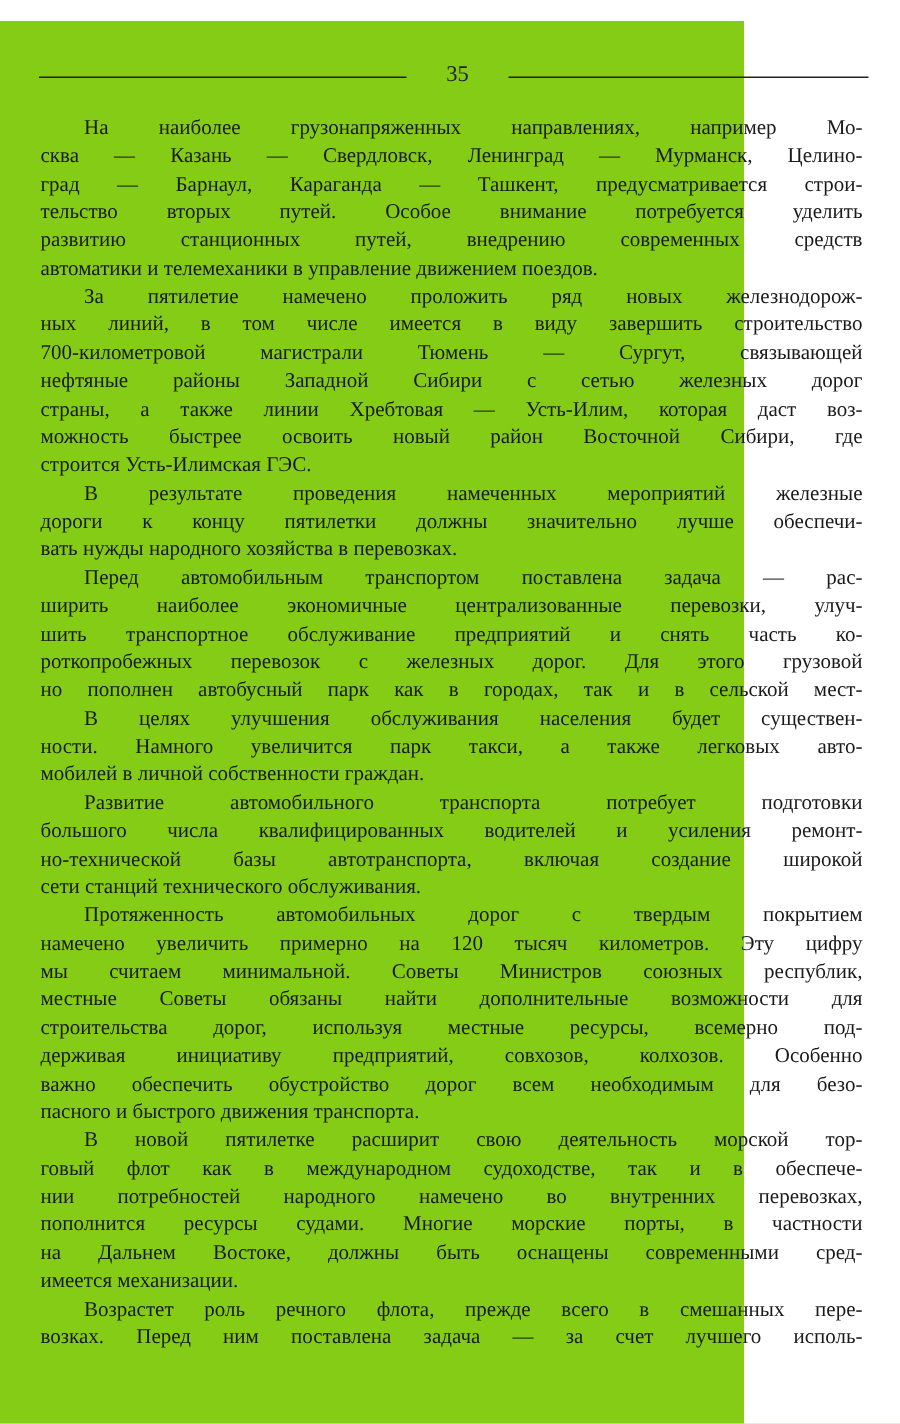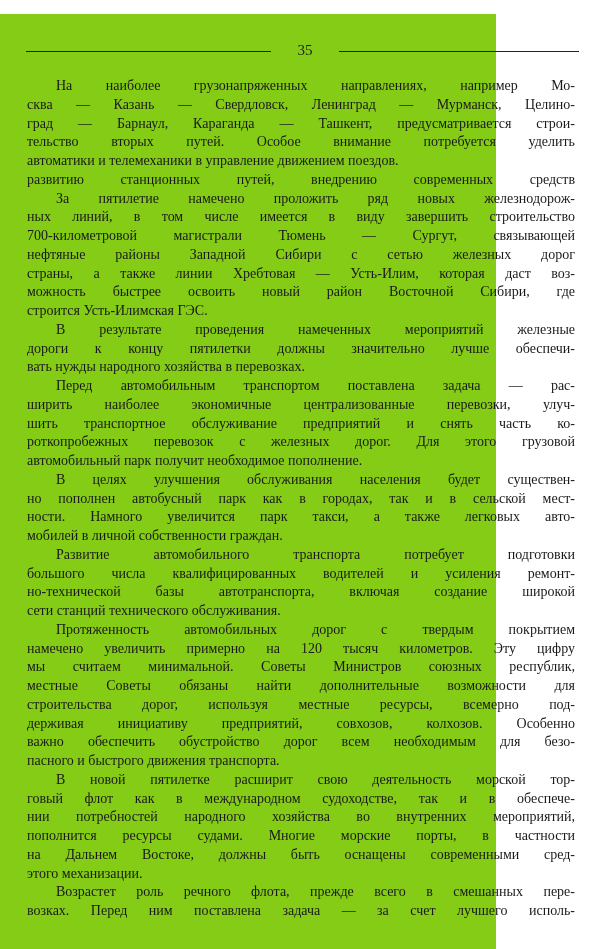--- a/index.html
+++ b/index.html
@@ -24,47 +24,46 @@
     <div class="rule left"></div>
     <div class="page-num">35</div>
     <div class="rule right"></div>
   </div>
   <div class="body-text" id="body-text">
       <div class="para">
         <span class="line first">На наиболее грузонапряженных направлениях, например Мо-</span>
         <span class="line">сква — Казань — Свердловск, Ленинград — Мурманск, Целино-</span>
         <span class="line">град — Барнаул, Караганда — Ташкент, предусматривается строи-</span>
         <span class="line">тельство вторых путей. Особое внимание потребуется уделить</span>
+        <span class="line">развитию станционных путей, внедрению современных средств</span>
         <span class="line last">автоматики и телемеханики в управление движением поездов.</span>
-        <span class="line">развитию станционных путей, внедрению современных средств</span>
       </div>
       <div class="para">
         <span class="line first">За пятилетие намечено проложить ряд новых железнодорож-</span>
         <span class="line">ных линий, в том числе имеется в виду завершить строительство</span>
         <span class="line">700-километровой магистрали Тюмень — Сургут, связывающей</span>
         <span class="line">нефтяные районы Западной Сибири с сетью железных дорог</span>
         <span class="line">страны, а также линии Хребтовая — Усть-Илим, которая даст воз-</span>
         <span class="line">можность быстрее освоить новый район Восточной Сибири, где</span>
         <span class="line last">строится Усть-Илимская ГЭС.</span>
       </div>
       <div class="para">
         <span class="line first">В результате проведения намеченных мероприятий железные</span>
         <span class="line">дороги к концу пятилетки должны значительно лучше обеспечи-</span>
         <span class="line last">вать нужды народного хозяйства в перевозках.</span>
       </div>
       <div class="para">
         <span class="line first">Перед автомобильным транспортом поставлена задача — рас-</span>
         <span class="line">ширить наиболее экономичные централизованные перевозки, улуч-</span>
         <span class="line">шить транспортное обслуживание предприятий и снять часть ко-</span>
         <span class="line">роткопробежных перевозок с железных дорог. Для этого грузовой</span>
-        <span class="line last">автомобильный парк получит необходимое пополнение.</span>
       </div>
       <div class="para">
+        <span class="line">но пополнен автобусный парк как в городах, так и в сельской мест-</span>
         <span class="line first">В целях улучшения обслуживания населения будет существен-</span>
-        <span class="line">но пополнен автобусный парк как в городах, так и в сельской мест-</span>
         <span class="line">ности. Намного увеличится парк такси, а также легковых авто-</span>
         <span class="line last">мобилей в личной собственности граждан.</span>
       </div>
       <div class="para">
         <span class="line first">Развитие автомобильного транспорта потребует подготовки</span>
         <span class="line">большого числа квалифицированных водителей и усиления ремонт-</span>
         <span class="line">но-технической базы автотранспорта, включая создание широкой</span>
         <span class="line last">сети станций технического обслуживания.</span>
       </div>
       <div class="para">
@@ -73,23 +72,23 @@
         <span class="line">мы считаем минимальной. Советы Министров союзных республик,</span>
         <span class="line">местные Советы обязаны найти дополнительные возможности для</span>
         <span class="line">строительства дорог, используя местные ресурсы, всемерно под-</span>
         <span class="line">держивая инициативу предприятий, совхозов, колхозов. Особенно</span>
         <span class="line">важно обеспечить обустройство дорог всем необходимым для безо-</span>
         <span class="line last">пасного и быстрого движения транспорта.</span>
       </div>
       <div class="para">
         <span class="line first">В новой пятилетке расширит свою деятельность морской тор-</span>
         <span class="line">говый флот как в международном судоходстве, так и в обеспече-</span>
-        <span class="line">нии потребностей народного хозяйства во внутренних мероприятий,</span>
+        <span class="line">нии потребностей народного намечено во внутренних перевозках,</span>
         <span class="line">пополнится ресурсы судами. Многие морские порты, в частности</span>
         <span class="line">на Дальнем Востоке, должны быть оснащены современными сред-</span>
-        <span class="line last">этого механизации.</span>
+        <span class="line last">имеется механизации.</span>
       </div>
       <div class="para">
         <span class="line first">Возрастет роль речного флота, прежде всего в смешанных пере-</span>
         <span class="line">возках. Перед ним поставлена задача — за счет лучшего исполь-</span>
       </div>
     </div>
 </div>
 
 </body></html>

